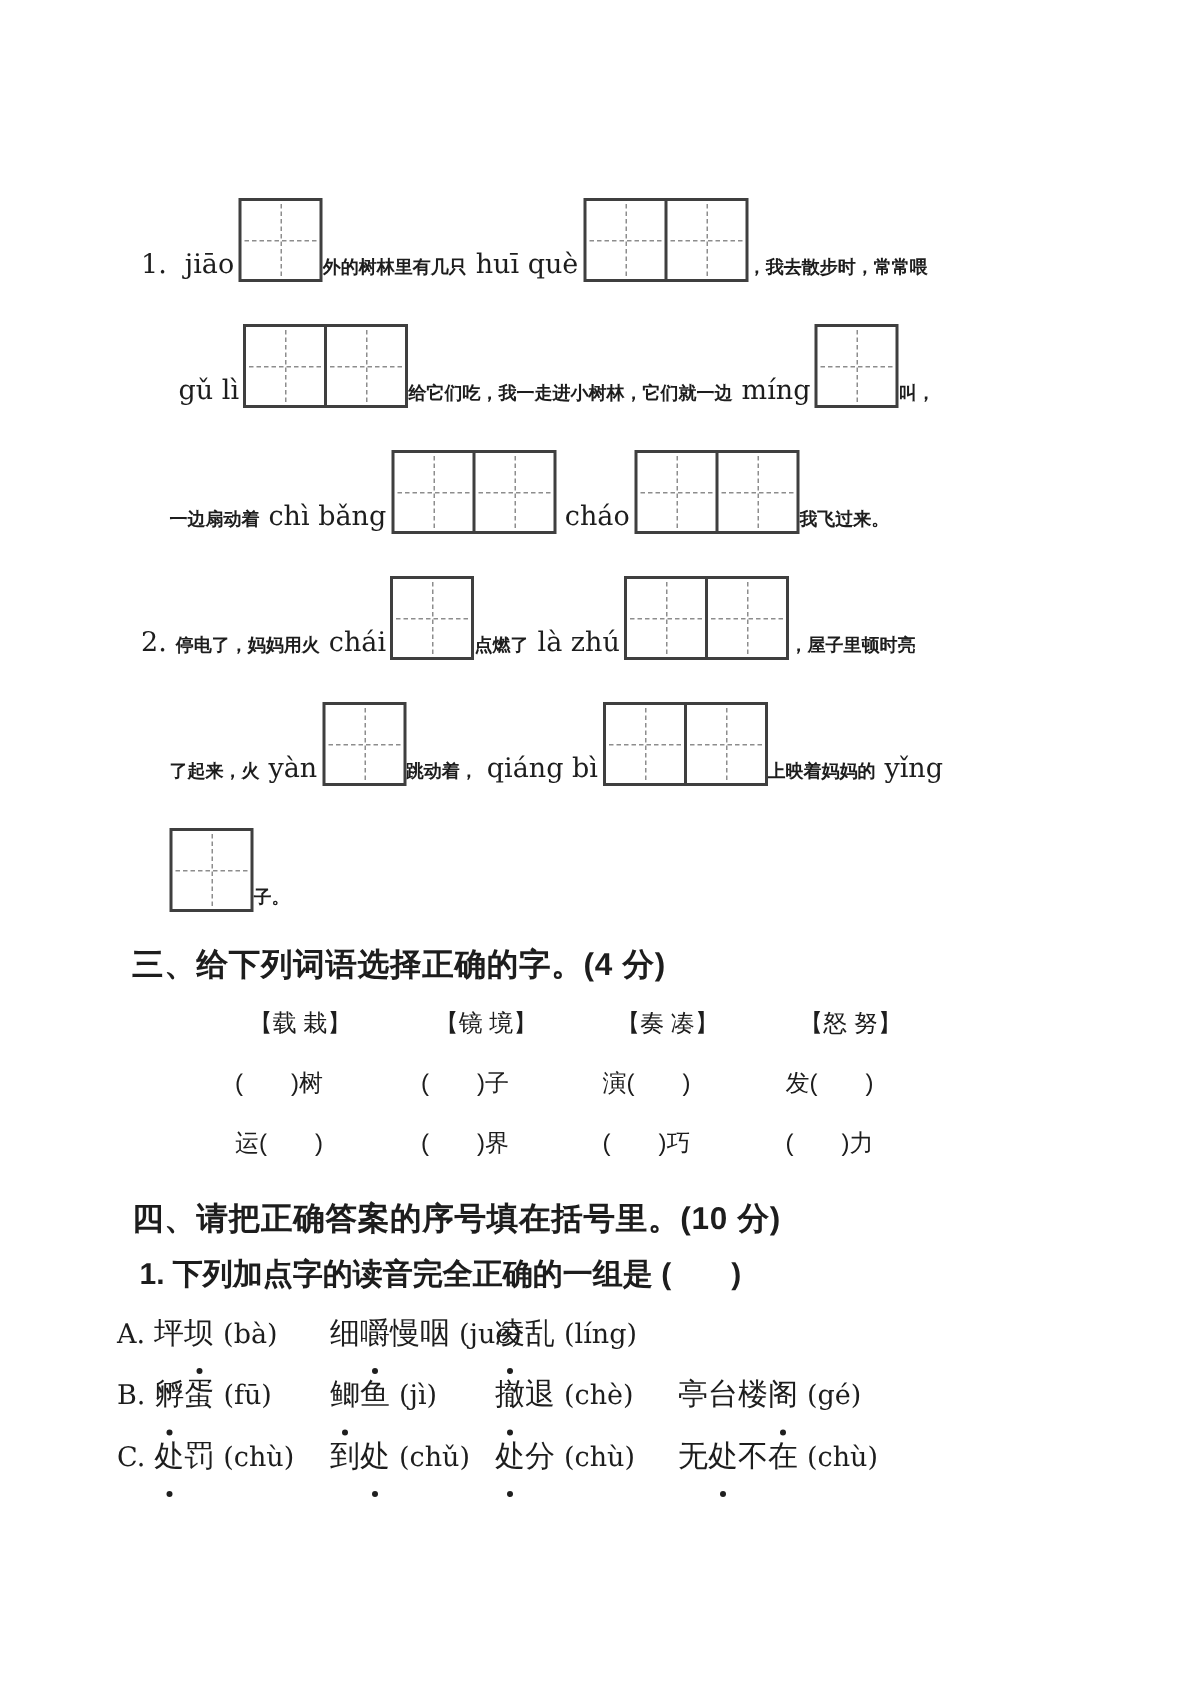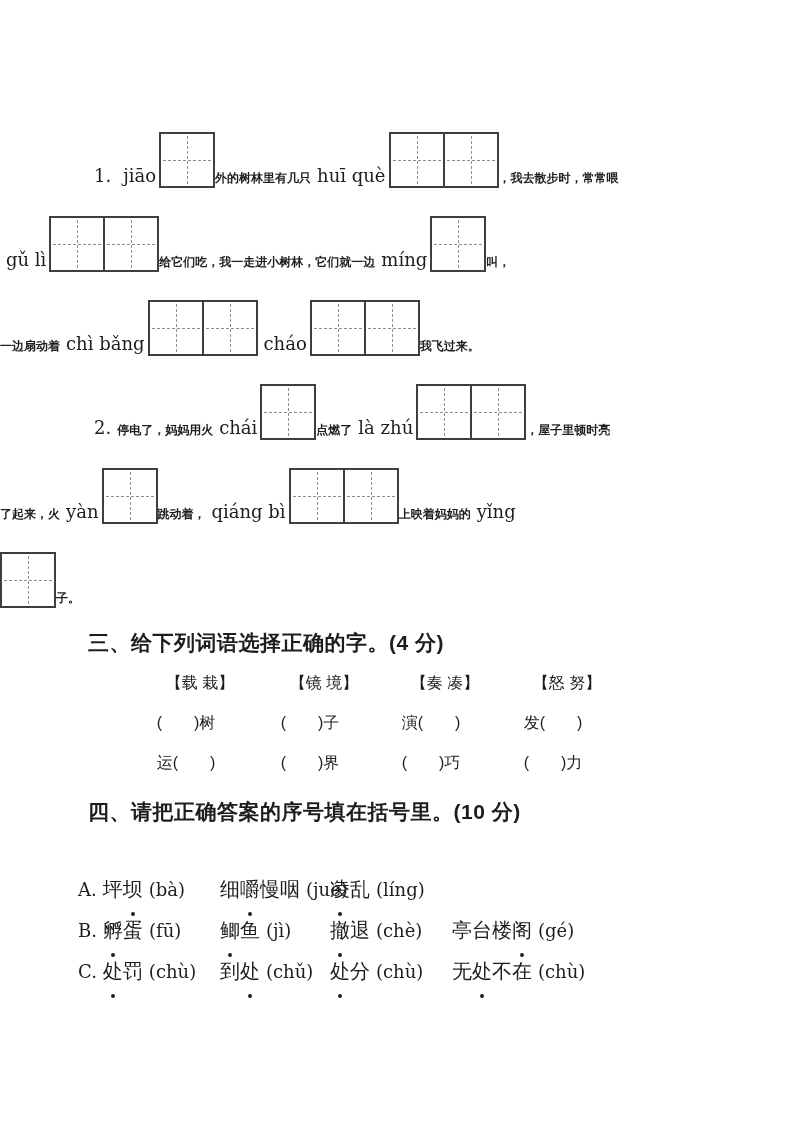--- a/index.html
+++ b/index.html
@@ -4,21 +4,21 @@
 <style>
   html,body{margin:0;padding:0;}
   body{width:793px;height:1122px;background:#ffffff;font-family:"Liberation Sans",sans-serif;color:#1d1d1d;}
   .paper{position:relative;width:793px;height:1122px;background:#ffffff;overflow:hidden;}
 
   
   .fb-wrap{position:absolute;top:103px;left:0;right:0;}
   .fb-line{position:relative;height:84px;}
   .fb-row{position:absolute;bottom:0;left:0;display:flex;align-items:baseline;white-space:nowrap;}
   .fb-row.start{padding-left:94px;}
-  .fb-row.cont{text-align:center;}
+  .fb-row.cont{padding-left:113px;text-align:center;}
   .cn{font-size:12px;font-weight:600;letter-spacing:0px;}
   .py{font-family:"DejaVu Serif",serif;font-size:18px;margin:0 3px 0 6px;}
   .num{font-family:"DejaVu Serif",serif;font-size:18px;margin-right:6px;}
 
   
   .tzbox{display:flex;border:2px solid #3f3f3f;position:relative;top:4px;background:#fff;}
   .tzcell{width:52px;height:52px;position:relative;}
   .tzcell + .tzcell{border-left:2px solid #3f3f3f;}
   .tzcell::before{content:"";position:absolute;top:2px;bottom:2px;left:50%;border-left:1px dashed #8d8d8d;}
   .tzcell::after{content:"";position:absolute;left:2px;right:2px;top:50%;border-top:1px dashed #8d8d8d;}
@@ -156,20 +156,21 @@
       </div>
       <div class="s3-row parens">
         <div class="s3-cell">运(　　)</div>
         <div class="s3-cell">(　　)界</div>
         <div class="s3-cell">(　　)巧</div>
         <div class="s3-cell">(　　)力</div>
       </div>
     </div>
 
   <div class="sec-h sec4-h">四、请把正确答案的序号填在括号里。(10 分)</div>
+  <div class="q-prompt">1. 下列加点字的读音完全正确的一组是 (　　)</div>
   <div class="q-opts">
       <div class="opt-row">
         <div class="opt-cell"><span class="num">A.</span><span class="word"><span class="zch">坪</span><span class="zch dotted">坝</span></span><span class="py">(bà)</span></div>
         <div class="opt-cell"><span class="word"><span class="zch">细</span><span class="zch dotted">嚼</span><span class="zch">慢</span><span class="zch">咽</span></span><span class="py">(jué)</span></div>
         <div class="opt-cell"><span class="word"><span class="zch dotted">凌</span><span class="zch">乱</span></span><span class="py">(líng)</span></div>
       </div>
       <div class="opt-row">
         <div class="opt-cell"><span class="num">B.</span><span class="word"><span class="zch dotted">孵</span><span class="zch">蛋</span></span><span class="py">(fū)</span></div>
         <div class="opt-cell"><span class="word"><span class="zch dotted">鲫</span><span class="zch">鱼</span></span><span class="py">(jì)</span></div>
         <div class="opt-cell"><span class="word"><span class="zch dotted">撤</span><span class="zch">退</span></span><span class="py">(chè)</span></div>

